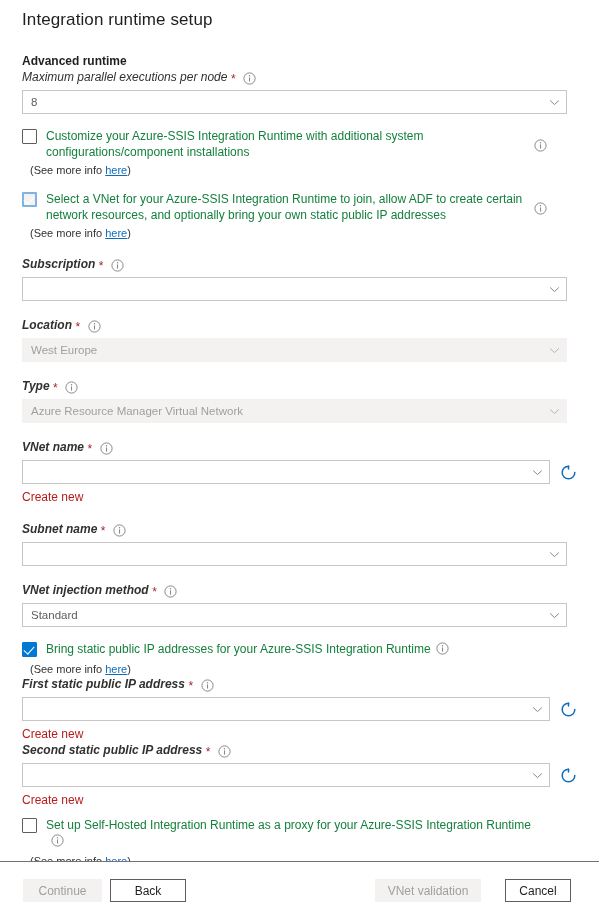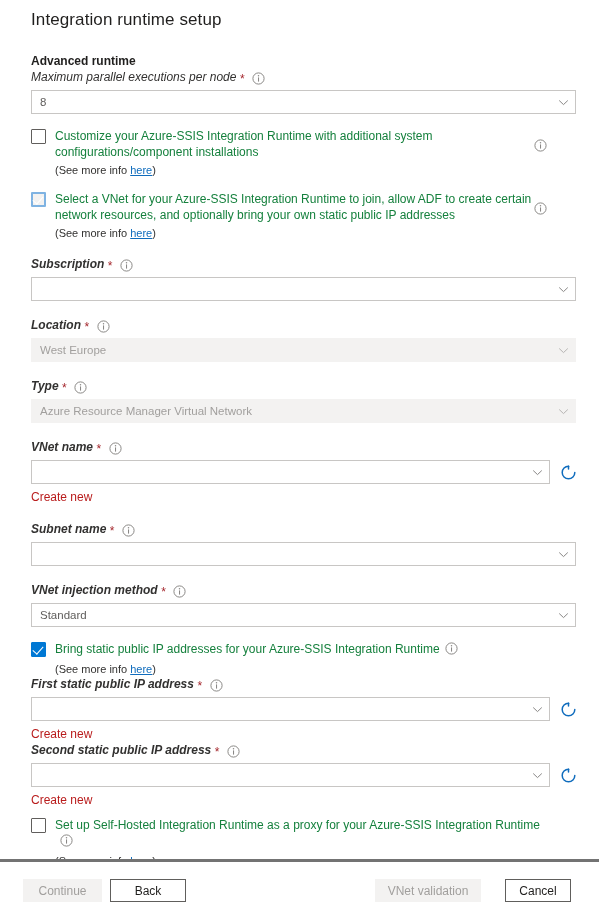--- a/index.html
+++ b/index.html
@@ -14,21 +14,20 @@
     color: #323130;
     font-size: 12px;
     overflow: hidden;
     position: relative;
   }
   .page {
     position: relative;
     width: 599px;
     height: 915px;
     box-sizing: border-box;
-    padding-left: 9px;
   }
   .content {
     padding: 0 22px 0 22px;
   }
   .page-title {
     font-size: 17px;
     font-weight: 400;
     color: #201f1e;
     padding-top: 9px;
     line-height: 22px;
@@ -166,21 +165,21 @@
     max-width: 490px;
   }
   .cb-text .inline-info {
     display: inline-block;
     vertical-align: -2px;
     margin-left: 5px;
   }
   .hint {
     font-size: 11px;
     color: #323130;
-    margin-left: 24px;
+    margin-left: 8px;
     margin-top: 3px;
     line-height: 14px;
   }
   .link {
     color: #0f6cbd;
     text-decoration: underline;
     cursor: pointer;
   }
   .create-new {
     color: #b91c1c;
@@ -196,21 +195,21 @@
     width: 13px;
     height: 13px;
   }
   .cb-block { position: relative; }
   .footer {
     position: absolute;
     left: 0;
     bottom: 0;
     width: 599px;
     height: 53px;
-    border-top: 3px solid #737373;
+    border-top: 1px solid #737373;
     background: #ffffff;
   }
   .btn {
     position: absolute;
     box-sizing: border-box;
     height: 23px;
     font-size: 12px;
     font-family: "Liberation Sans", sans-serif;
     display: flex;
     align-items: center;

